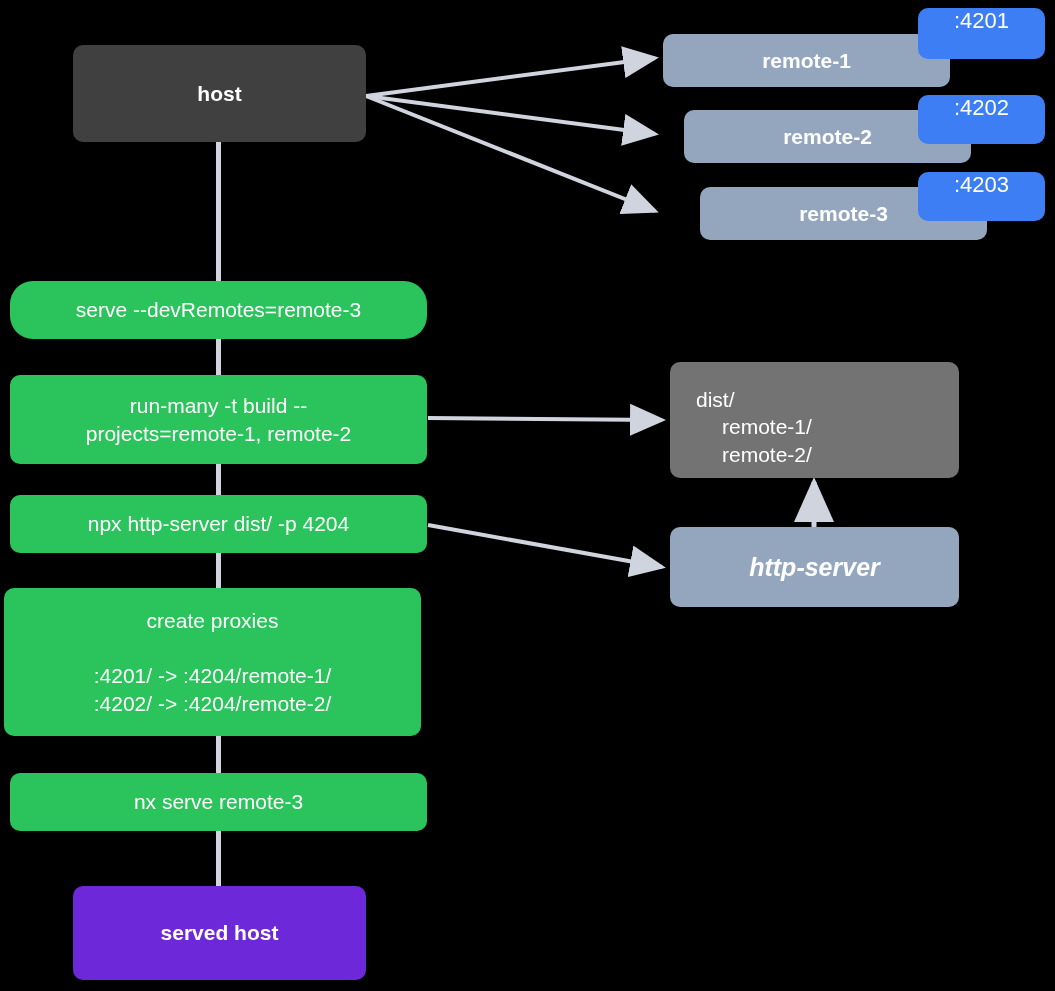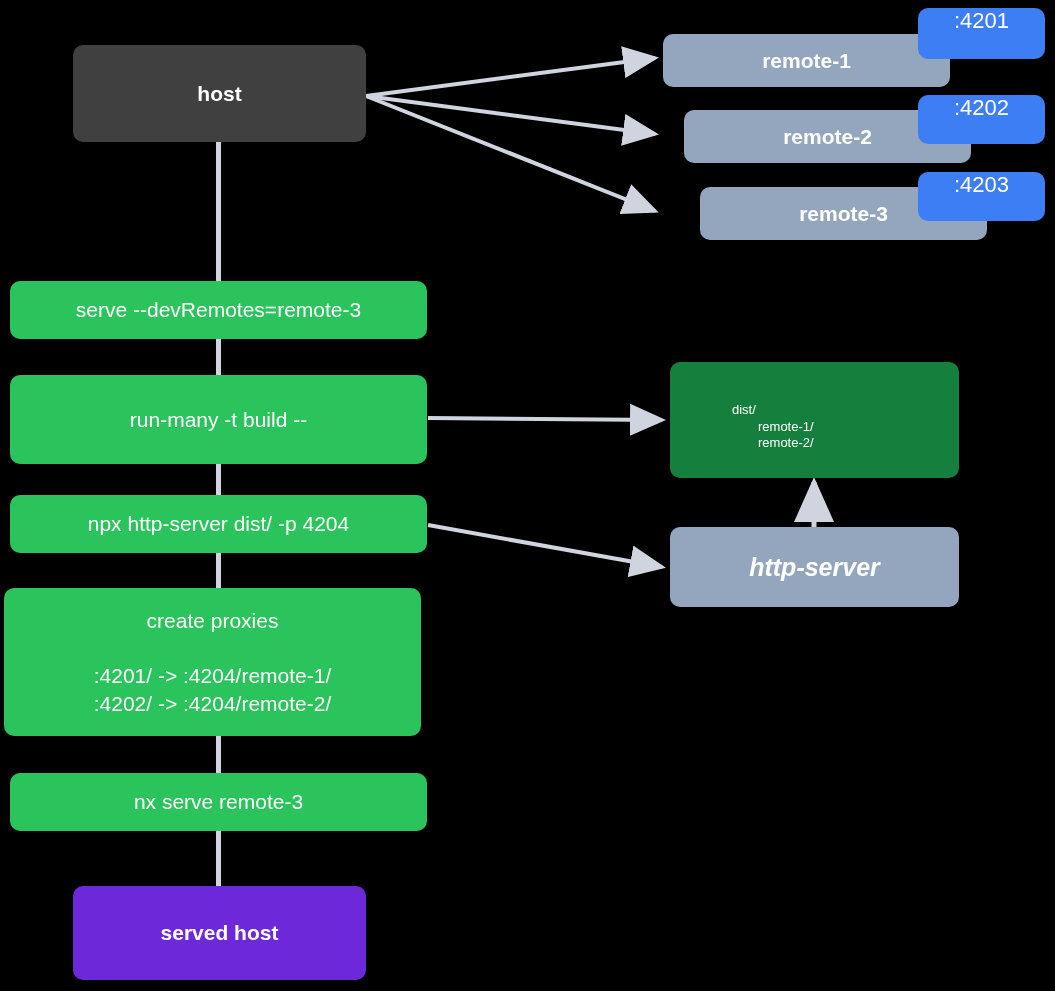--- a/index.html
+++ b/index.html
@@ -27,22 +27,22 @@
     color: #ffffff;
     text-align: center;
     line-height: 1.30;
     z-index: 3;
   }
   .node .ln { display: block; white-space: pre; }
   .n-host       { background: #404040; font-weight: bold; font-size: 21px; }
   .n-served     { background: #6d28d9; font-weight: bold; font-size: 21px; }
   .n-remote     { background: #94A6BE; font-weight: bold; font-size: 21px; }
   .n-httpserver { background: #94A6BE; font-weight: bold; font-size: 25px; font-style: italic; }
-  .n-dist       { background: #15803d; font-weight: normal; font-size: 13px;
-                  align-items: flex-start; text-align: left; padding-left: 36px; }
+  .n-dist       { background: #737373; font-weight: normal; font-size: 21px;
+                  align-items: flex-start; text-align: left; }
   .n-cmd        { background: #2BC45C; font-weight: normal; font-size: 21px; }
   .badge {
     position: absolute;
     box-sizing: border-box;
     background: #3E7EF5;
     color: #ffffff;
     border-radius: 10px;
     display: flex;
     align-items: flex-start;
     justify-content: center;
@@ -115,26 +115,27 @@
     <span>:4202</span>
   </div>
 
   <div class="node n-remote" style="left:663px; top:187px; width:287px; height:53px;margin-left:37px;">
     <span class="ln">remote-3</span>
   </div>
   <div class="badge" style="left:918px; top:172px; width:127px; height:49px;">
     <span>:4203</span>
   </div>
 
-  <div class="node n-cmd" style="left:10px; top:281px; width:417px; height:58px;">
+  <div class="node n-cmd" style="left:10px; top:281px; width:417px; height:58px;border-radius:23px;">
     <span class="ln">serve --devRemotes=remote-3</span>
   </div>
 
   <div class="node n-cmd" style="left:10px; top:375px; width:417px; height:89px;">
     <span class="ln">run-many -t build --</span>
+    <span class="ln">projects=remote-1, remote-2</span>
   </div>
 
   <div class="node n-cmd" style="left:10px; top:495px; width:417px; height:58px;">
     <span class="ln">npx http-server dist/ -p 4204</span>
   </div>
 
   <div class="node n-cmd" style="left:4px; top:588px; width:417px; height:148px;">
     <span class="ln">create proxies</span>
     <span class="ln" style="height:28px;">&nbsp;</span>
     <span class="ln">:4201/ -&gt; :4204/remote-1/</span>

